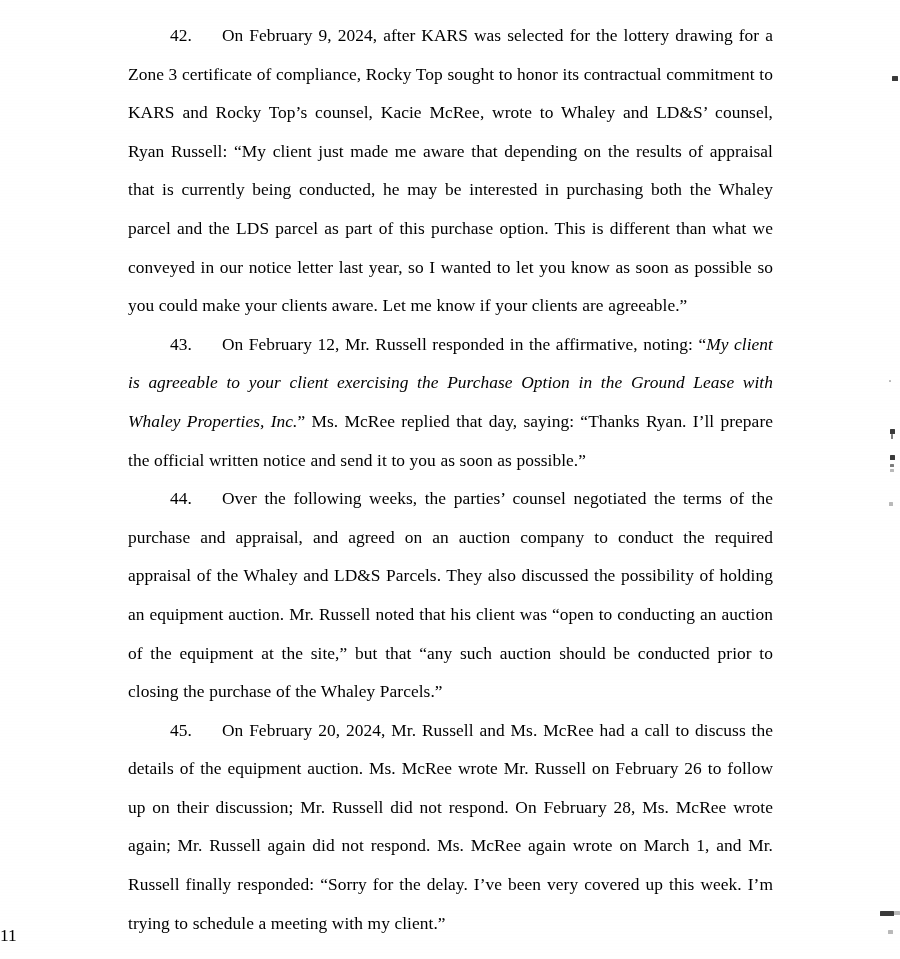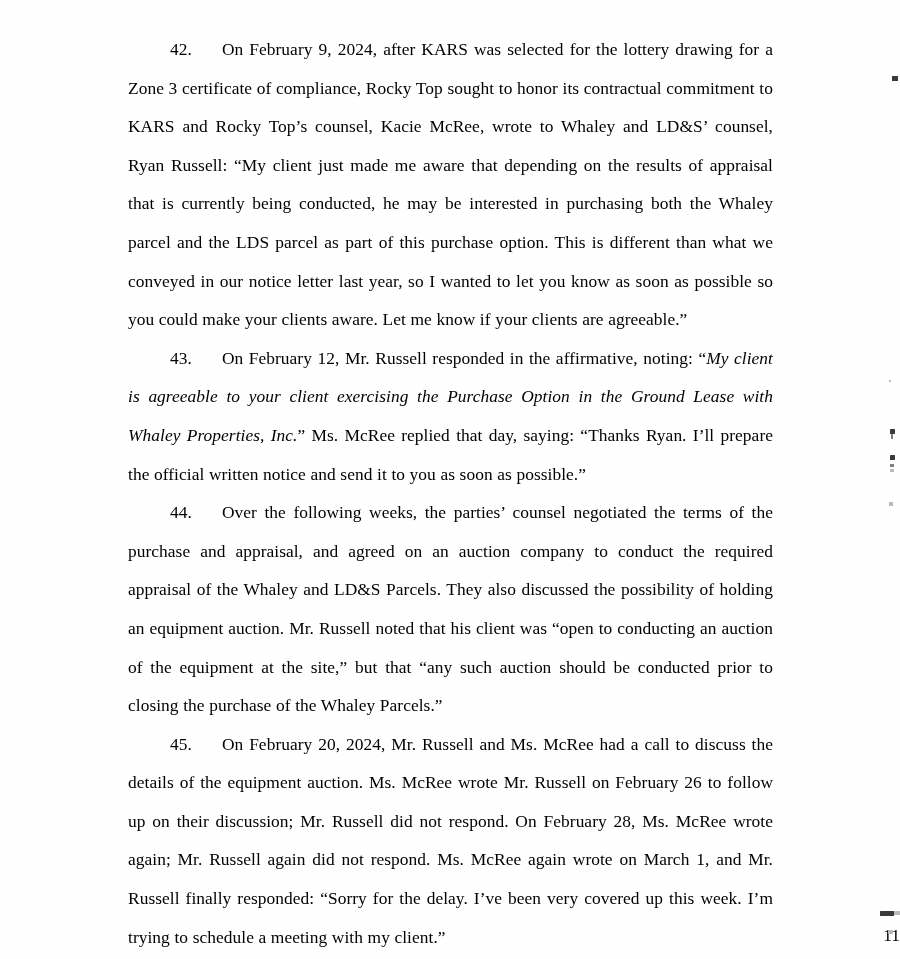--- a/index.html
+++ b/index.html
@@ -21,21 +21,21 @@
     position: absolute;
     inset: 0;
     background: #ffffff;
   }
 
   .text-column {
     position: absolute;
     left: 128px;
     top: 0;
     width: 645px;
-    padding-top: 30px;
+    padding-top: 16px;
   }
 
   .para {
     margin: 0;
     text-align: justify;
     text-justify: inter-word;
     font-size: 17.4px;
     line-height: 38.6px;
     letter-spacing: 0.05px;
     word-spacing: 0.2px;
@@ -57,21 +57,21 @@
 
   .ital {
     font-style: italic;
   }
 
   .page-number {
     position: absolute;
     left: 0;
     right: 0;
     top: 925px;
-    text-align: right;
+    text-align: left;
     font-size: 17.4px;
     line-height: 20px;
     font-family: "Liberation Serif", "DejaVu Serif", serif;
   }
 
   
   .speck {
     position: absolute;
     background: #3a3a3a;
     border-radius: 0.5px;

